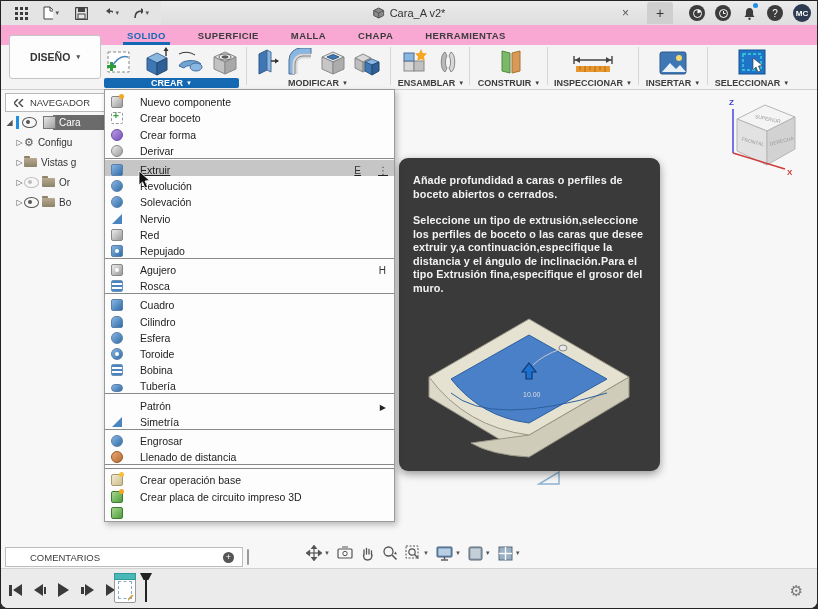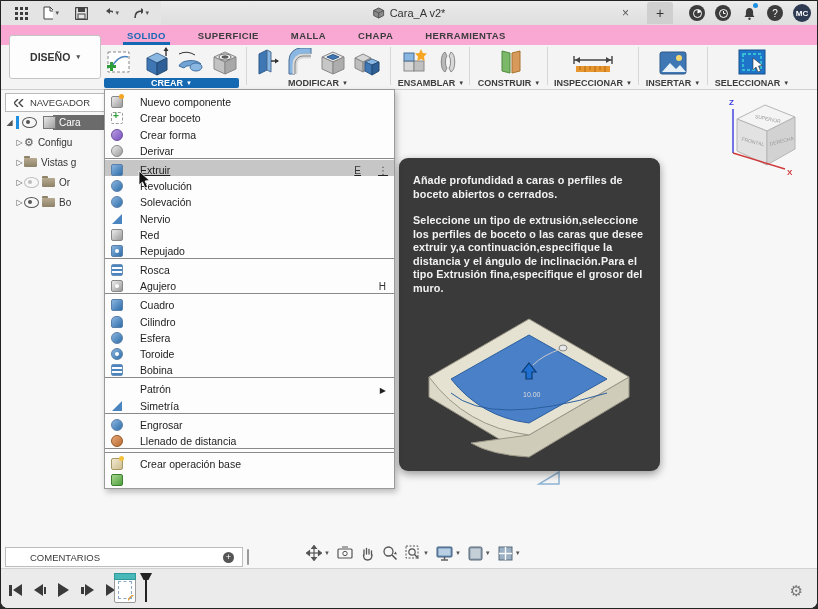--- a/index.html
+++ b/index.html
@@ -461,48 +461,52 @@
     <div class="mrow">
         <span class="mi c-gray"></span>
         <span>Red</span>
       </div>
     <div class="mrow">
         <span class="mi ring"></span>
         <span>Repujado</span>
       </div>
     <div class="msep"></div>
     <div class="mrow">
-        <span class="mi lines"></span>
-        <span>Rosca</span>
-      </div>
-    <div class="mrow">
         <span class="mi c-gray ring"></span>
         <span>Agujero</span>
         <span class="mshort">H</span>
       </div>
+    <div class="mrow">
+        <span class="mi lines"></span>
+        <span>Rosca</span>
+      </div>
     <div class="msep"></div>
     <div class="mrow">
         <span class="mi"></span>
         <span>Cuadro</span>
       </div>
     <div class="mrow">
         <span class="mi" style="border-radius:5px 5px 2px 2px;"></span>
         <span>Cilindro</span>
       </div>
     <div class="mrow">
         <span class="mi round"></span>
         <span>Esfera</span>
       </div>
     <div class="mrow">
         <span class="mi round ring"></span>
         <span>Toroide</span>
       </div>
     <div class="mrow">
         <span class="mi lines"></span>
         <span>Bobina</span>
+      </div>
+    <div class="mrow">
+        <span class="mi" style="border-radius:6px;height:8px;margin-top:2px;"></span>
+        <span>Tubería</span>
       </div>
     <div class="msep"></div>
     <div class="mrow">
         <span class="mi none"></span>
         <span>Patrón</span>
         <span class="subarrow">▶</span>
       </div>
     <div class="mrow">
         <span class="mi tri"></span>
         <span>Simetría</span>
@@ -513,20 +517,24 @@
         <span>Engrosar</span>
       </div>
     <div class="mrow">
         <span class="mi c-orange round"></span>
         <span>Llenado de distancia</span>
       </div>
     <div class="msep dbl"></div>
     <div class="mrow">
         <span class="mi c-beige star"></span>
         <span>Crear operación base</span>
+      </div>
+    <div class="mrow">
+        <span class="mi c-green star"></span>
+        <span>Crear placa de circuito impreso 3D</span>
       </div>
     <div class="mrow">
         <span class="mi c-green"></span>
       </div>
   </div>
 
   <div class="tooltip">
     <p>Añade profundidad a caras o perfiles de boceto abiertos o cerrados.</p>
     <p>Seleccione un tipo de extrusión,seleccione los perfiles de boceto o las caras que desee extruir y,a continuación,especifique la distancia y el ángulo de inclinación.Para el tipo Extrusión fina,especifique el grosor del muro.</p>
     <svg class="tt-img" width="236" height="158">

